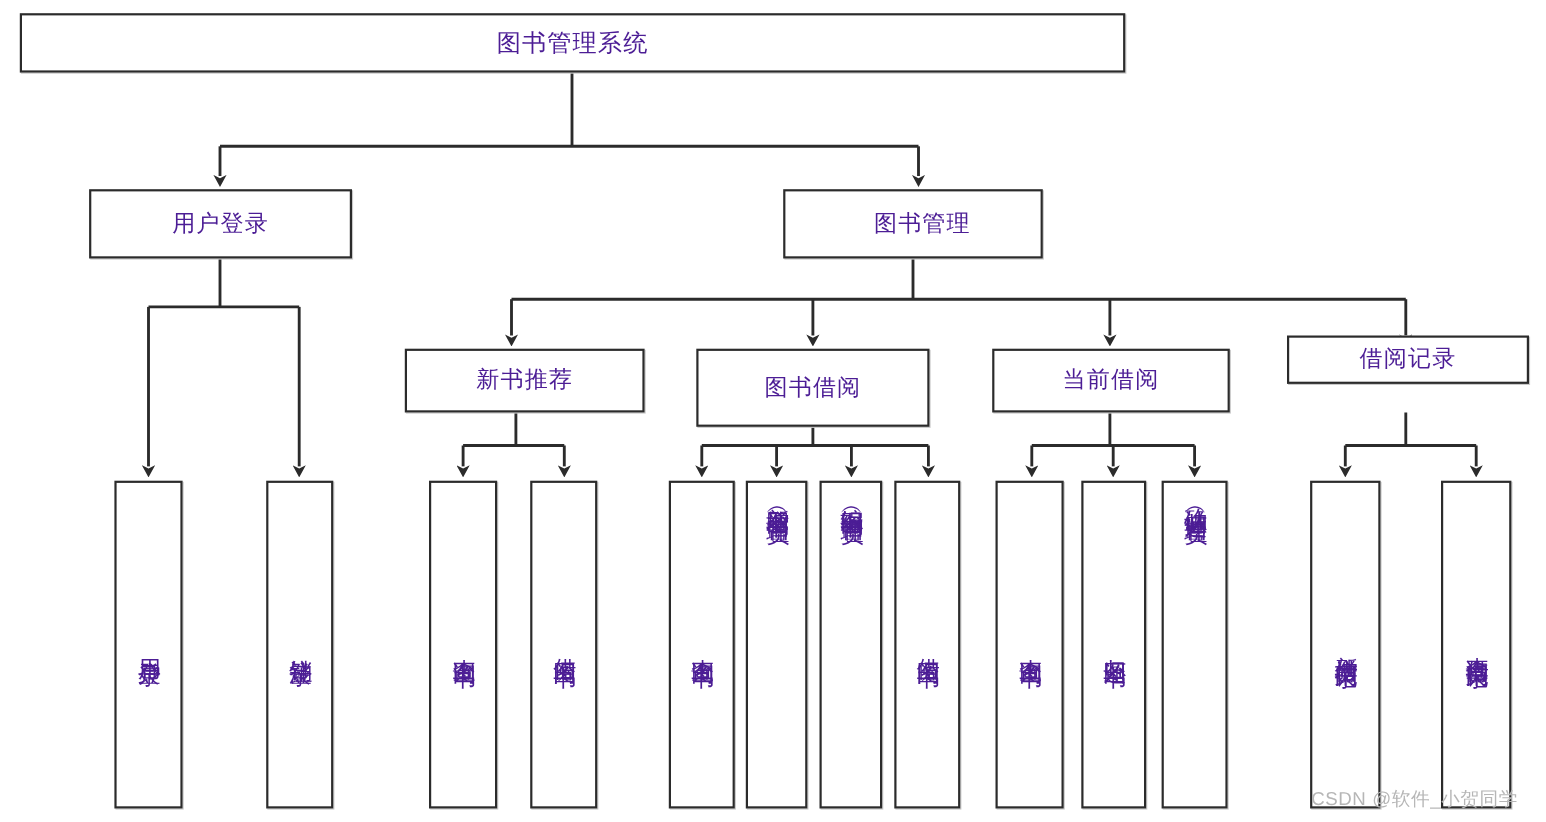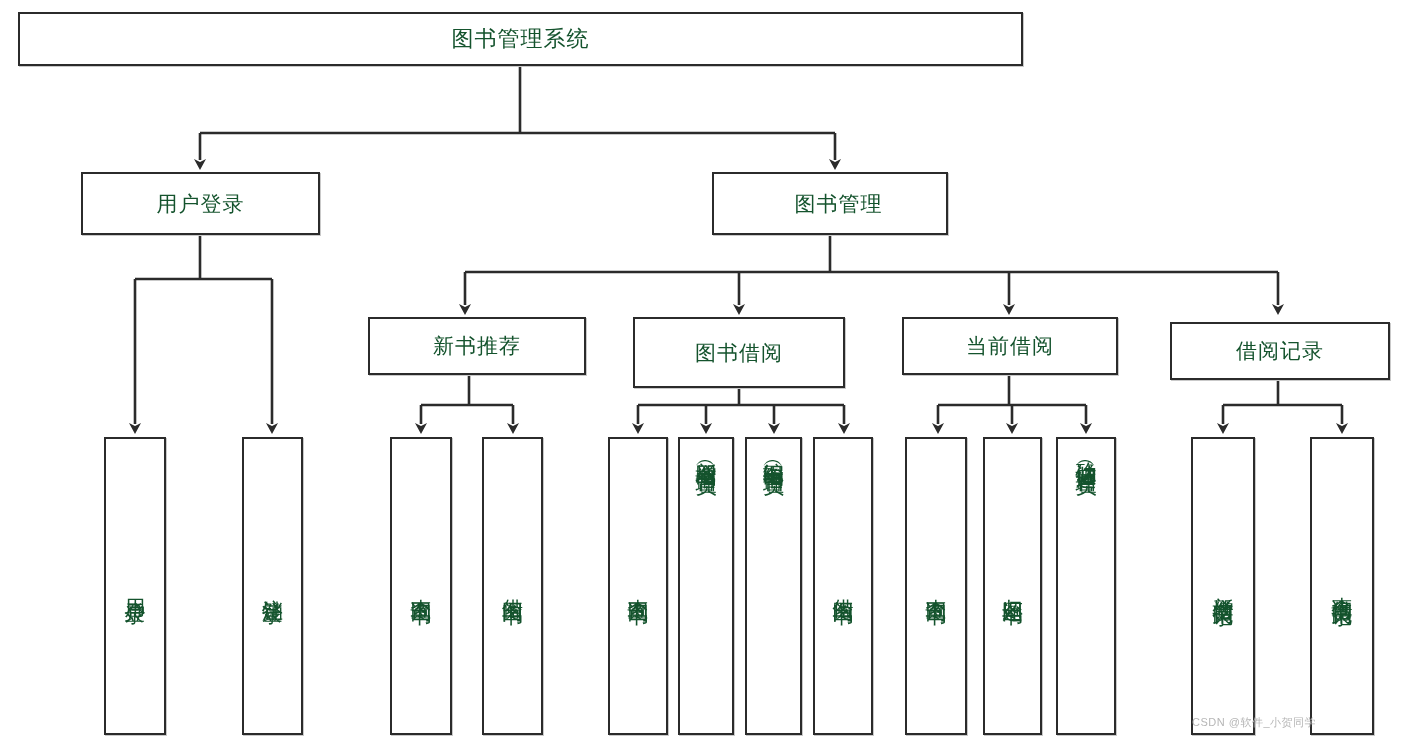--- a/index.html
+++ b/index.html
@@ -26,21 +26,21 @@
     pointer-events: none;
   }
   .node {
     position: absolute;
     box-sizing: border-box;
     border: 2px solid #2b2b2b;
     background: #ffffff;
     display: flex;
     align-items: center;
     justify-content: center;
-    color: #14532d;
+    color: #4c1d95;
     box-shadow: 1px 1px 0 #c9c9c9;
   }
   .node.horiz {
     font-size: 21px;
     letter-spacing: 1px;
     line-height: 1.2;
     text-align: center;
   }
   .node.root {
     font-size: 22px;
@@ -59,21 +59,21 @@
     white-space: nowrap;
   }
   .node.vert.center-text {
     align-items: center;
     padding-top: 0;
   }
   .watermark {
     position: absolute;
     left: 1192px;
     top: 715px;
-    font-size: 11px;
+    font-size: 17px;
     color: #b6b6b6;
     white-space: nowrap;
     letter-spacing: 0.5px;
   }
 </style>
 </head>
 <body>
 
 <div id="diagram-root">
 
@@ -141,21 +141,21 @@
 
   <div class="node horiz" style="left:368px; top:317px; width:218px; height:58px;">
     <span>新书推荐</span>
   </div>
   <div class="node horiz" style="left:633px; top:317px; width:212px; height:71px;">
     <span>图书借阅</span>
   </div>
   <div class="node horiz" style="left:902px; top:317px; width:216px; height:58px;">
     <span>当前借阅</span>
   </div>
-  <div class="node horiz" style="left:1170px; top:322px; width:220px; height:58px;">
+  <div class="node horiz" style="left:1170px; top:305px; width:220px; height:44px;">
     <span>借阅记录</span>
   </div>
 
   <div class="node vert center-text" style="left:104px; top:437px; width:62px; height:298px;">
     <span class="vlabel">用户登录</span>
   </div>
   <div class="node vert center-text" style="left:242px; top:437px; width:61px; height:298px;">
     <span class="vlabel">注销登录</span>
   </div>
 

